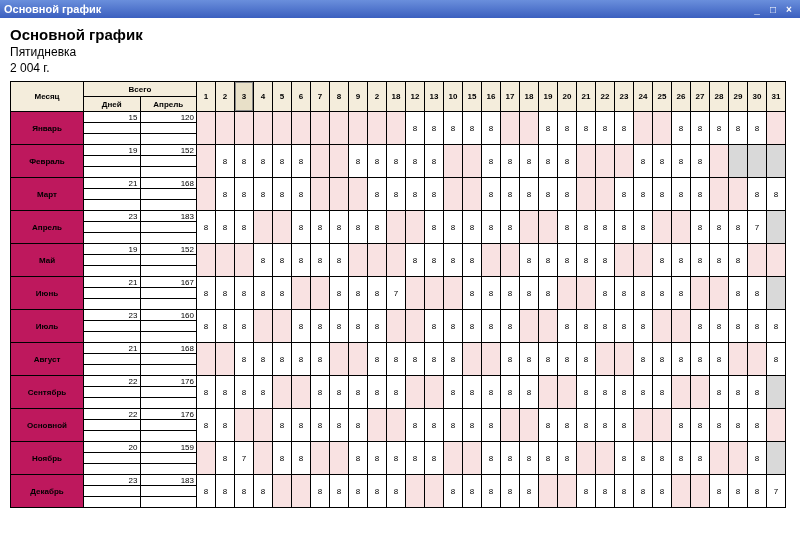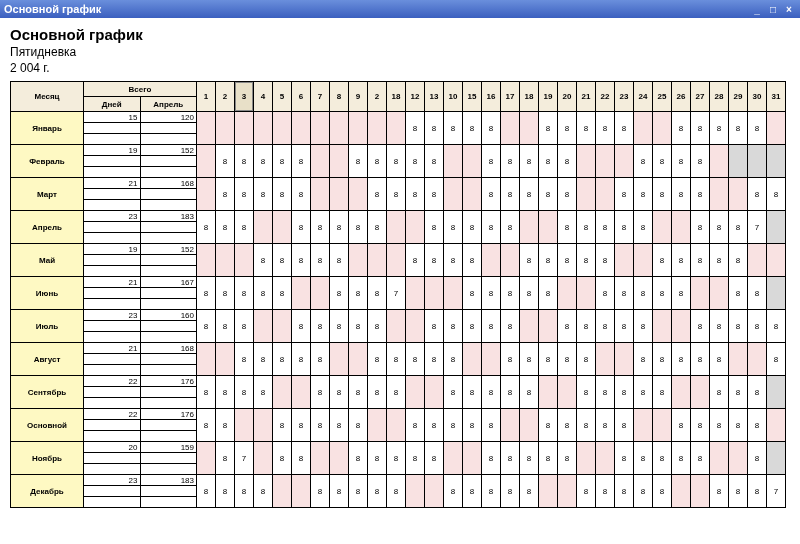--- a/index.html
+++ b/index.html
@@ -10,21 +10,21 @@
   .content { padding:8px 10px; }
   h1 { margin:0; font-size:15px; font-weight:bold; }
   .sub { font-size:12px; margin-top:2px; }
   table { border-collapse:collapse; margin-top:6px; table-layout:fixed; width:776px; }
   th, td { border:1px solid #000; padding:0; text-align:center; vertical-align:middle; font-size:8px; overflow:hidden; }
   th { background:#f4eddc; font-weight:bold; height:14px; }
   th.month { width:72px; }
   th.days, th.hours { width:24px; }
   th.day { width:18px; }
   th.day.sel { background:#e8e0c8; box-shadow: inset 0 0 0 1px #888; }
-  td.month { font-weight:bold; background:#fef9c3; height:22px; }
+  td.month { font-weight:bold; background:#be185d; height:22px; }
   td.days, td.hours { height:10px; text-align:right; padding-right:2px; font-size:8px; }
   td.cell { height:10px; font-size:8px; }
   td.wk { background:#f9e2e2; }
   td.gr { background:#d9d9d9; }
   tr.subrow td.days, tr.subrow td.hours { border-top:1px solid #999; }
 </style>
 </head>
 <body>
 
 <div class="titlebar">

